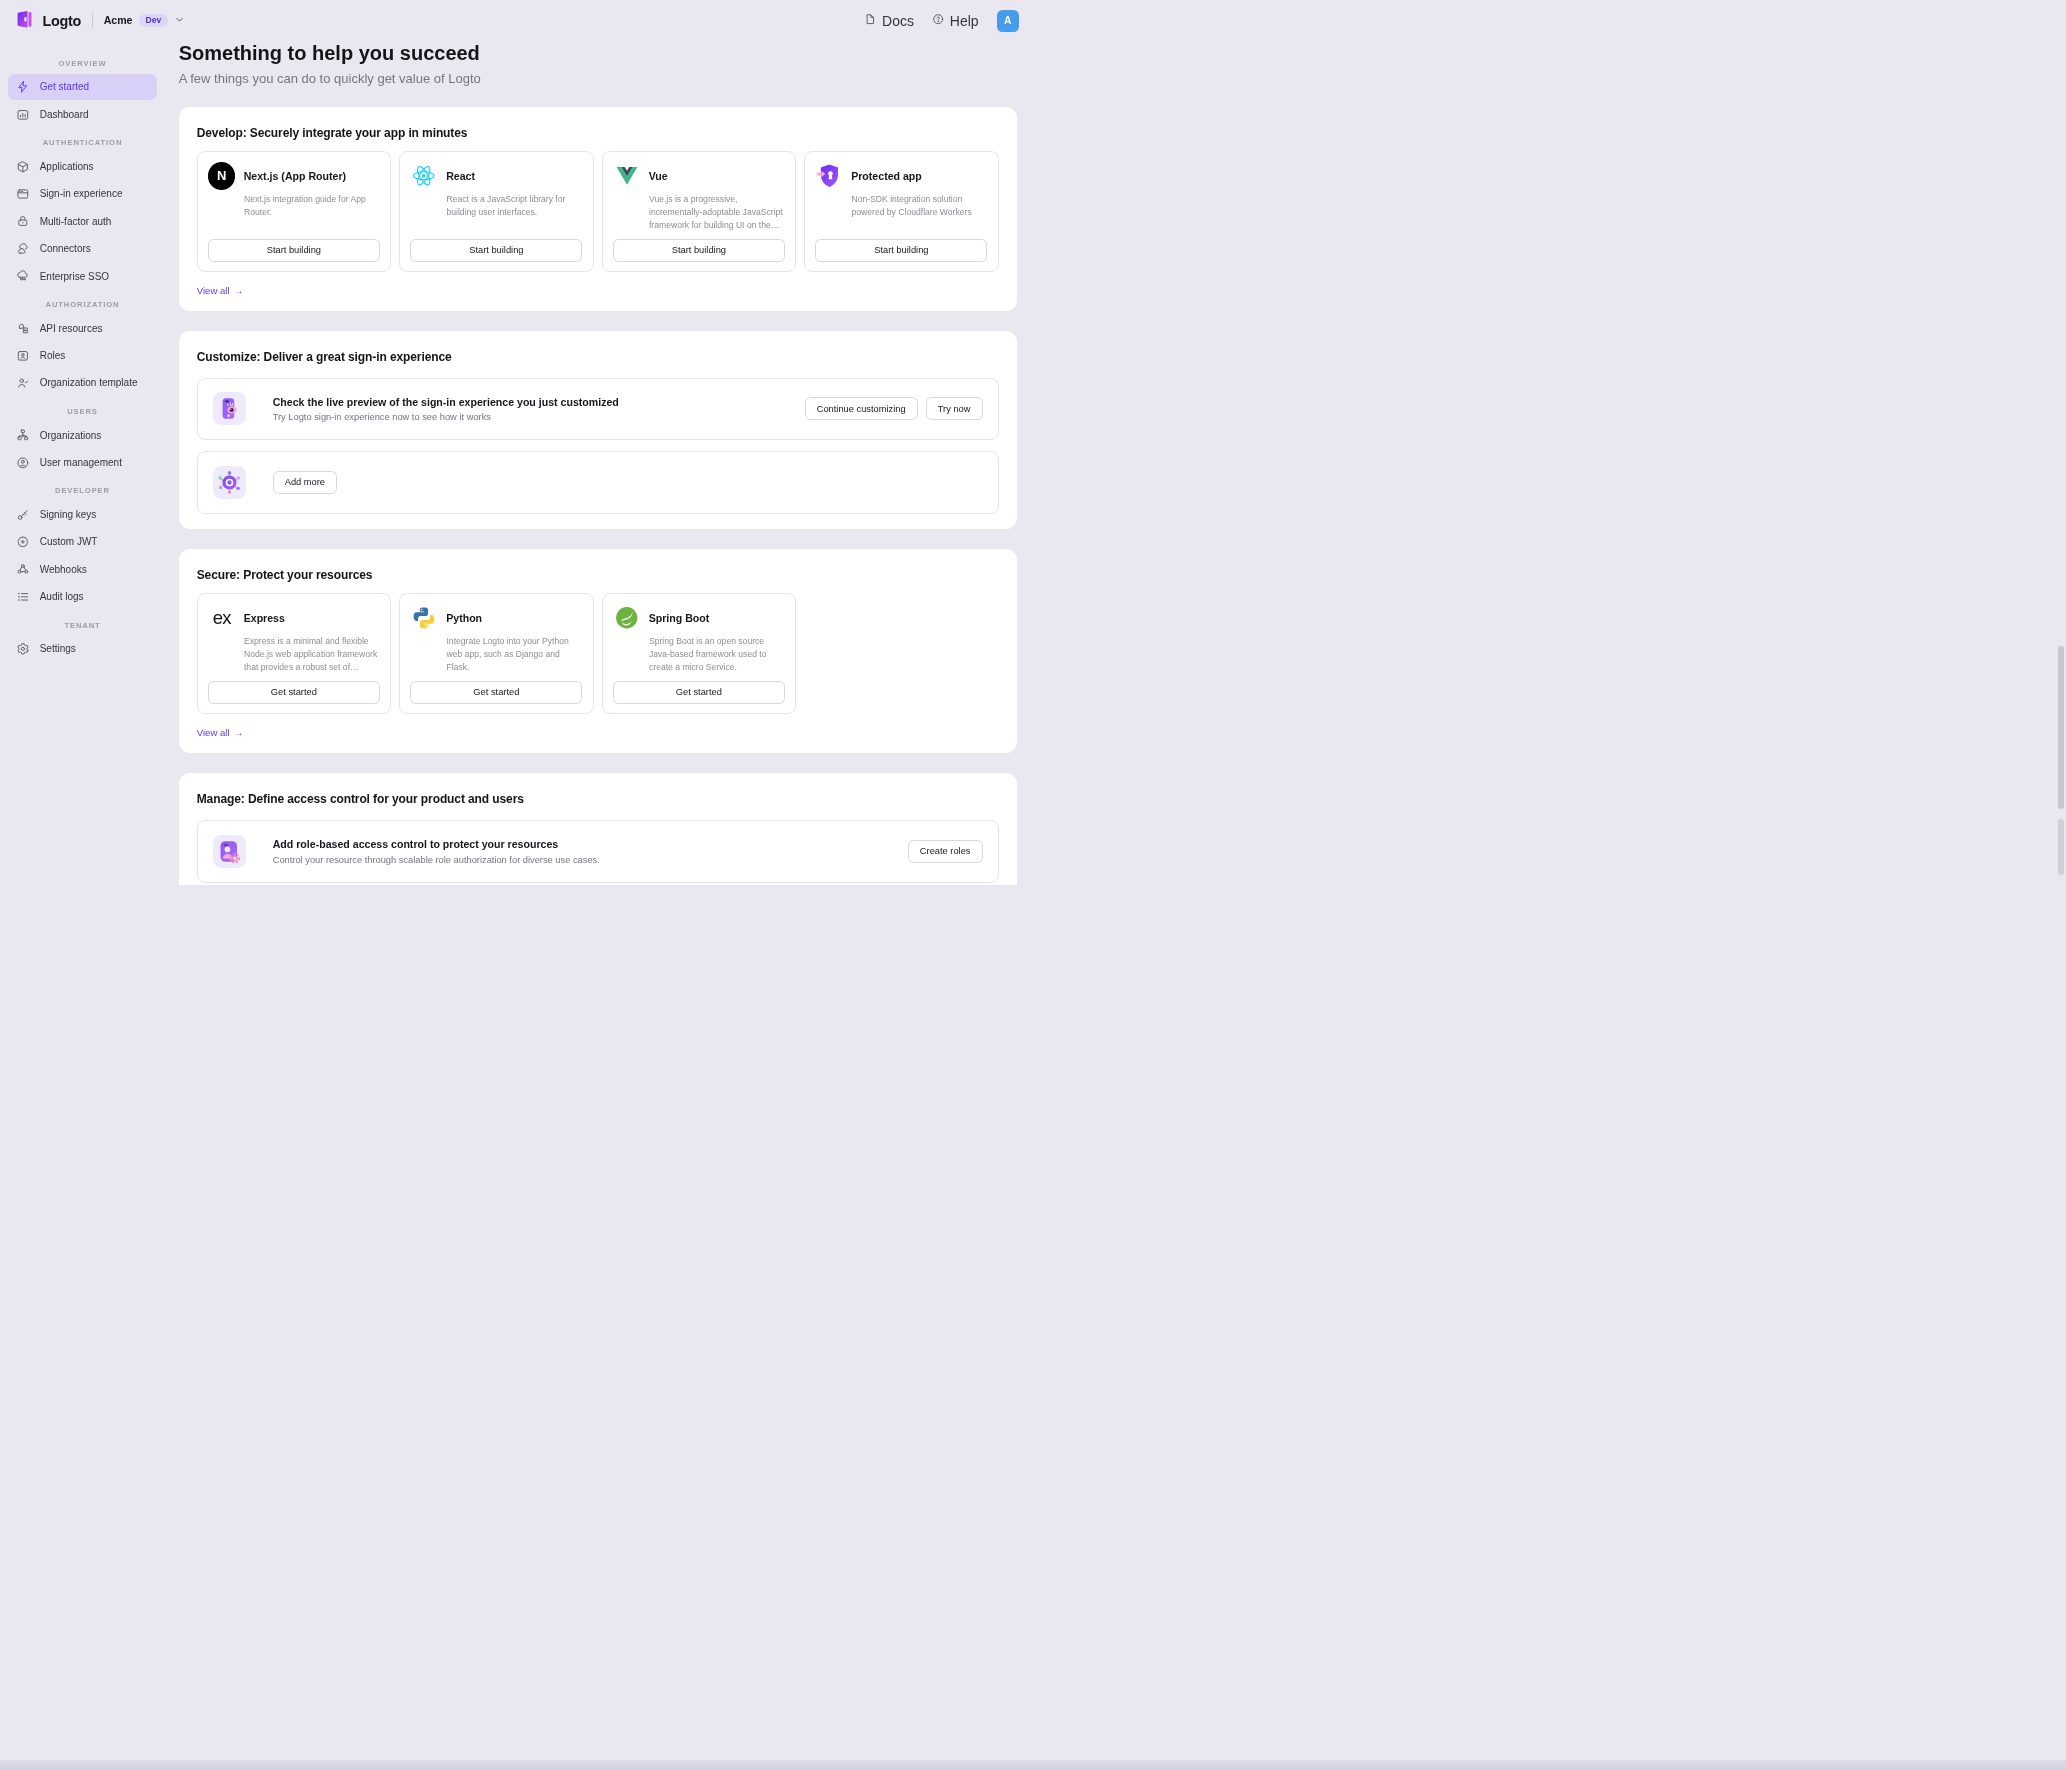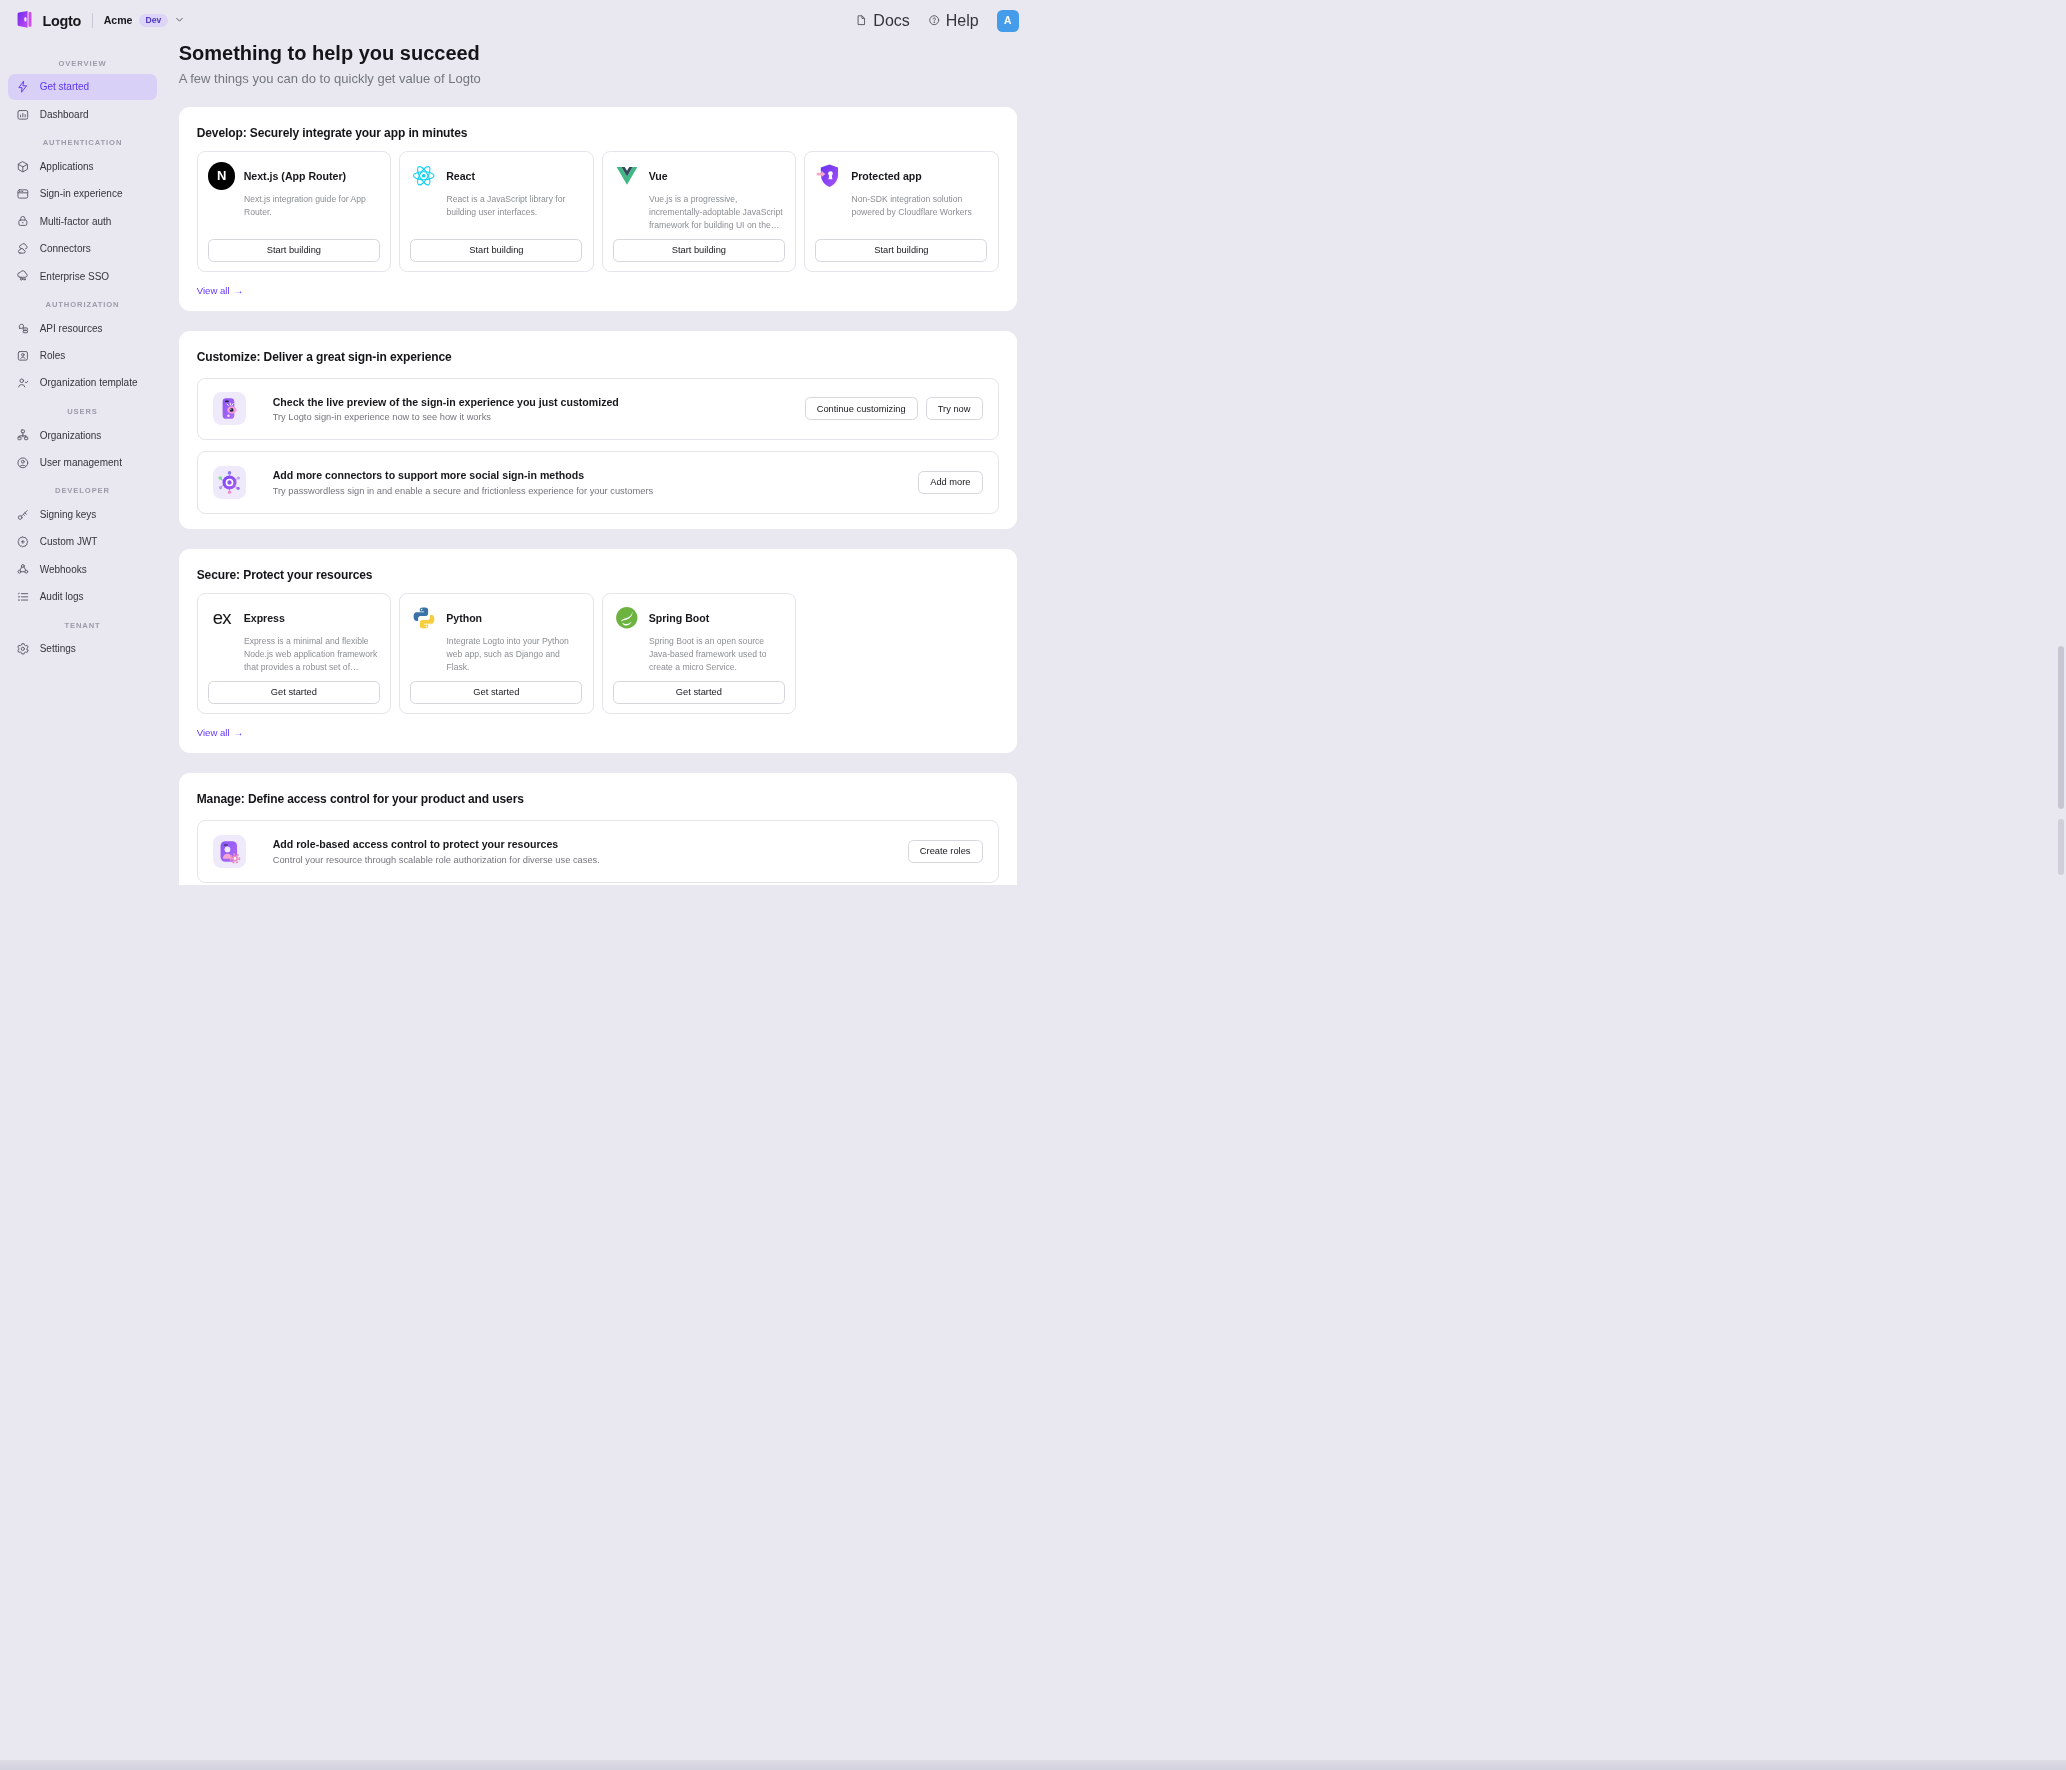--- a/index.html
+++ b/index.html
@@ -18,21 +18,21 @@
   .brand { display:flex; align-items:center; gap:6.9px; cursor:pointer; }
   .brand-word { font-size:14.4px; font-weight:800; letter-spacing:-0.3px; color:#17171c; }
   .tb-divider { width:0.7px; height:15px; background:#c9c8d4; margin:0 11px; }
   .tenant { display:flex; align-items:center; gap:6.2px; cursor:pointer; }
   .tenant-name { font-size:10.6px; font-weight:700; color:#17171c; }
   .env-badge {
     background:#dcd5f8; color:#4f37b8; font-size:8.6px; font-weight:600;
     padding:1.4px 6.9px 2.1px; border-radius:6.9px;
   }
   .tb-right { margin-left:auto; display:flex; align-items:center; gap:18px; }
-  .tb-link { display:flex; align-items:center; gap:5.5px; font-size:16px; color:#33343c; cursor:pointer; }
+  .tb-link { display:flex; gap:5.5px; font-size:14px; color:#33343c; cursor:pointer; }
   .tb-link svg { display:block; }
   .avatar {
     width:22px; height:22px; border-radius:5.5px; background:#459ceb;
     color:#fff; font-size:10.3px; font-weight:700;
     display:flex; align-items:center; justify-content:center; cursor:pointer;
   }
   
   .layout { display:flex; align-items:flex-start; }
   .sidebar { width:165px; flex:none; padding:6.9px 8.2px 0; }
   .sec-label {
@@ -465,24 +465,20 @@
             <circle cx="24" cy="24" r="10.2" fill="url(#cg)"></circle>
             <circle cx="24" cy="24" r="4.4" fill="none" stroke="#fff" stroke-width="2.4"></circle>
             <circle cx="24" cy="10" r="2.6" fill="#8d78f1"></circle>
             <circle cx="37" cy="17.5" r="2.3" fill="#c49df5"></circle>
             <circle cx="36.5" cy="32.5" r="2.5" fill="#9d6cf3"></circle>
             <circle cx="24" cy="38" r="2.3" fill="#ef86c9"></circle>
             <circle cx="11" cy="31.5" r="2.3" fill="#b59df3"></circle>
             <circle cx="10.5" cy="17.5" r="2.6" fill="#7ed88e"></circle>
           </svg>
         </span>
-        <div class="row-text">
-          <div class="row-title">Add more connectors to support more social sign-in methods</div>
-          <div class="row-sub">Try passwordless sign in and enable a secure and frictionless experience for your customers</div>
-        </div>
         <div class="row-actions">
           <button class="btn">Add more</button>
         </div>
       </div>
     </section>
 
     <section class="card">
       <h2>Secure: Protect your resources</h2>
       <div class="grid4">
         <div class="guide-card">

